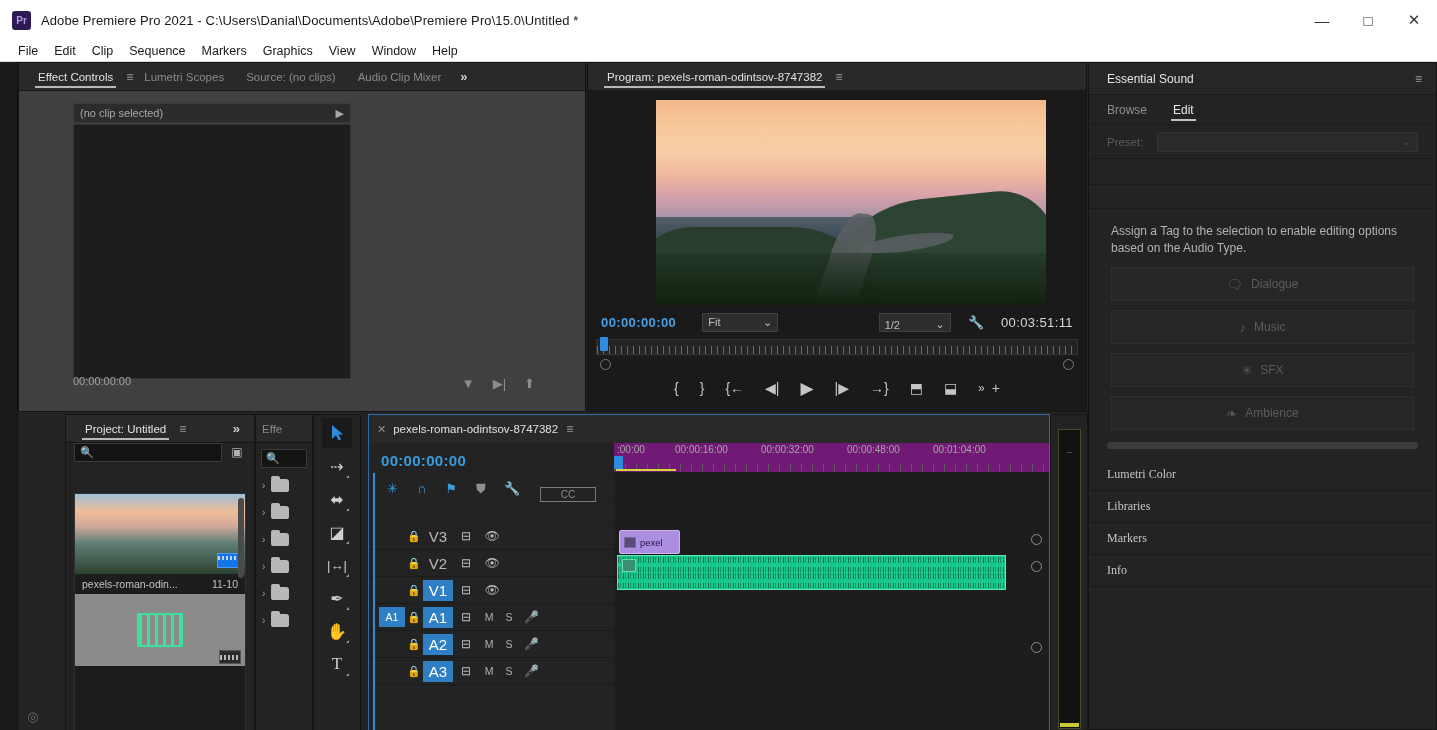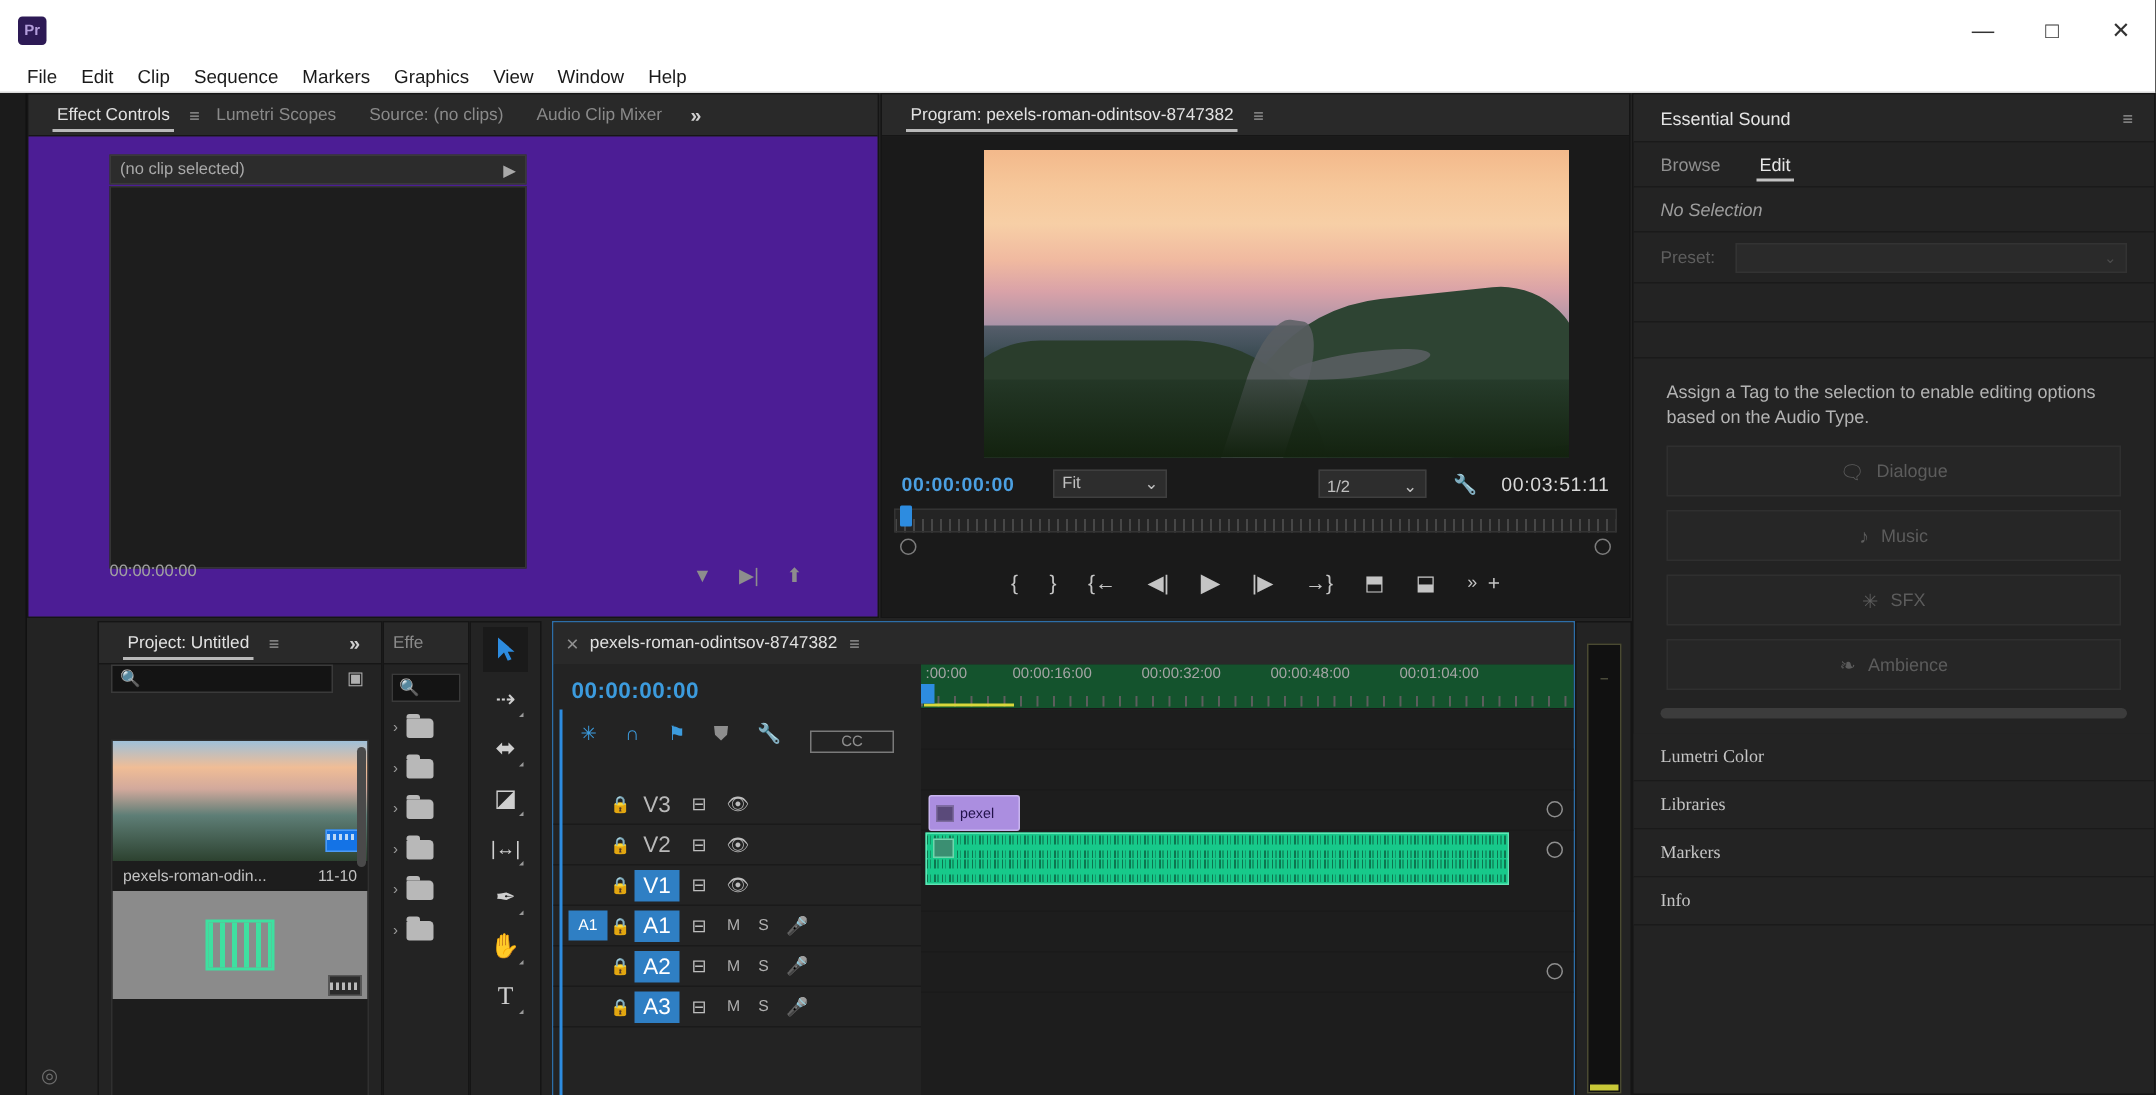--- a/index.html
+++ b/index.html
@@ -64,21 +64,21 @@
   }
   .ptab.active { color: #e2e2e2; }
   .ptab.active::after {
     content: ""; position: absolute; left: 8px; right: 8px; bottom: 3px;
     height: 2px; background: #b9b9b9;
   }
   .hamb { color: #9a9a9a; font-size: 12px; margin-left: 2px; cursor: default; }
   .chev { color: #cfcfcf; font-size: 13px; padding: 0 8px; font-weight: bold; cursor: default; }
   
   #effectControls { left: 18px; top: 0; width: 568px; height: 350px; }
-  .ec-body { position: absolute; top: 28px; left: 0; right: 0; bottom: 0; background: #4c1d95; }
+  .ec-body { position: absolute; top: 28px; left: 0; right: 0; bottom: 0; background: #404040; }
   .ec-clipbar {
     position: absolute; left: 54px; top: 12px; width: 278px; height: 20px;
     background: #2c2c2c; border: 1px solid #3a3a3a; display: flex; align-items: center;
     padding: 0 6px; justify-content: space-between;
   }
   .ec-clipbar span { font-size: 11px; color: #a9a9a9; }
   .ec-stage {
     position: absolute; left: 54px; top: 33px; width: 278px; height: 255px;
     background: #1d1d1d; border: 1px solid #343434;
   }
@@ -312,21 +312,21 @@
   .tk-lock { width: 18px; text-align: center; color: #b9b9b9; font-size: 11px; }
   .tk-name {
     width: 30px; height: 21px; display: flex; align-items: center; justify-content: center;
     font-size: 15px; color: #b9b9b9;
   }
   .tk-name.on { background: #2f7fc4; color: #fff; }
   .tk-ico { width: 26px; text-align: center; color: #bdbdbd; font-size: 12px; }
   .tk-ms { width: 20px; text-align: center; color: #b0b0b0; font-size: 10.5px; }
   .tl-ruler {
     position: absolute; left: 245px; right: 0; top: 28px; height: 30px;
-    background: #14532d; border-bottom: 1px solid #1a1a1a;
+    background: #701a75; border-bottom: 1px solid #1a1a1a;
   }
   .tl-ruler-labels { position: relative; height: 14px; }
   .tl-ruler-labels span {
     position: absolute; top: 1px; font-size: 10px; color: #a5a5a5; white-space: nowrap;
   }
   .tl-ticks {
     position: absolute; left: 0; right: 0; top: 15px; height: 14px;
     background-image: repeating-linear-gradient(90deg,#5e5e5e 0 1px, transparent 1px 11px);
     background-size: 11px 7px; background-position: 0 6px; background-repeat: repeat-x;
   }
@@ -383,20 +383,21 @@
   .mtr-box::after {
     content: ""; position: absolute; left: 1px; right: 1px; bottom: 1px; height: 4px; background: #c8c838;
   }
   .mtr-tickrow { position: absolute; left: 8px; right: 8px; top: 22px; height: 1px; background: #4a4a3a; }
 </style>
 </head>
 <body>
 
 <div class="titlebar">
   <div class="pr-logo">Pr</div>
+  <div class="title-text">Adobe Premiere Pro 2021 - C:\Users\Danial\Documents\Adobe\Premiere Pro\15.0\Untitled *</div>
   <div class="wincontrols">
     <div>—</div>
     <div>□</div>
     <div>✕</div>
   </div>
 </div>
 
 <div class="menubar">
   <span>File</span>
   <span>Edit</span>
@@ -488,21 +489,20 @@
 
   <div class="panel" id="rightPanel">
     <div class="rp-row header" style="justify-content:space-between;padding-right:14px;">
       <span style="color:#e4e4e4;">Essential Sound</span>
       <span class="hamb">≡</span>
     </div>
     <div class="rp-subtabs">
       <div class="rp-subtab">Browse</div>
       <div class="rp-subtab active">Edit</div>
     </div>
-    <div class="rp-nosel">No Selection</div>
     <div class="rp-preset">
       <div class="rp-preset-label">Preset:</div>
       <div class="rp-preset-box">
         <span>⌄</span>
       </div>
     </div>
     <div class="rp-gap"></div>
     <div class="rp-gap2"></div>
     <div class="rp-help">Assign a Tag to the selection to enable editing options based on the Audio Type.</div>
     <div class="tagbtn">

